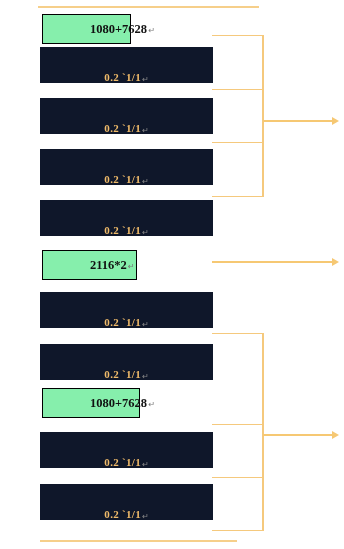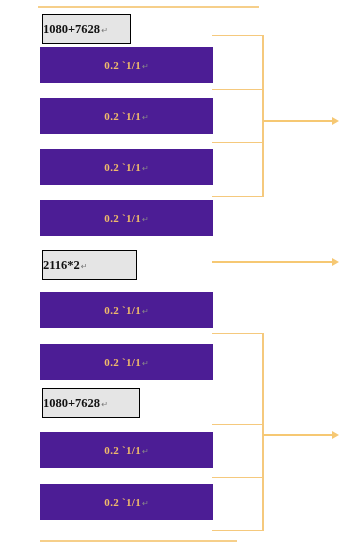--- a/index.html
+++ b/index.html
@@ -15,27 +15,28 @@
   
   .rule{
     position:absolute;
     height:2px;
     background:#f6cf8a;
   }
 
   
   .labelbox{
     position:absolute;
-    background:#e5e5e5;
+    background:#86efac;
     border:1.5px solid #000000;
     box-sizing:border-box;
     display:flex;
     align-items:center;
     justify-content:flex-start;
     z-index:5;
+    padding-left:47px;
   }
   .labelbox .txt{
     font-family:"Liberation Serif", serif;
     font-weight:bold;
     font-size:12.5px;
     color:#111111;
     letter-spacing:0px;
     white-space:nowrap;
   }
   .labelbox .pilcrow{
@@ -43,23 +44,23 @@
     color:#777777;
     font-weight:normal;
     margin-left:1px;
     position:relative;
     top:1px;
   }
 
   
   .bar{
     position:absolute;
-    background:#4c1d95;
+    background:#0f172a;
     display:flex;
-    align-items:center;
+    align-items:flex-end;
     justify-content:center;
     box-sizing:border-box;
     z-index:3;
   }
   .bar .btxt{
     font-family:"Liberation Serif", serif;
     font-weight:bold;
     font-size:11px;
     color:#f0bb6a;
     white-space:nowrap;

